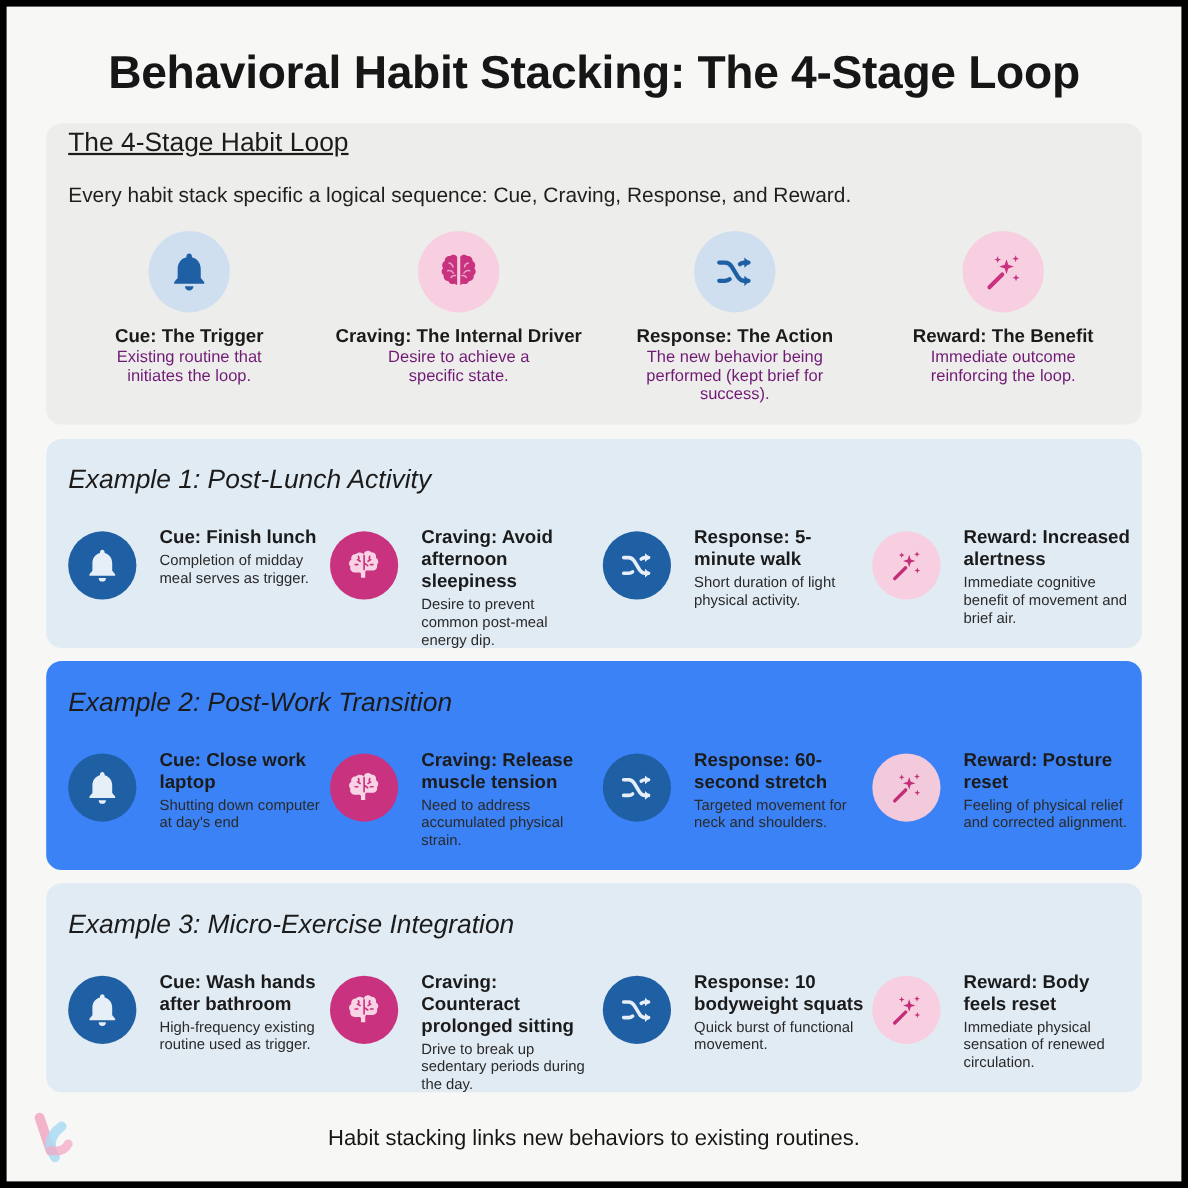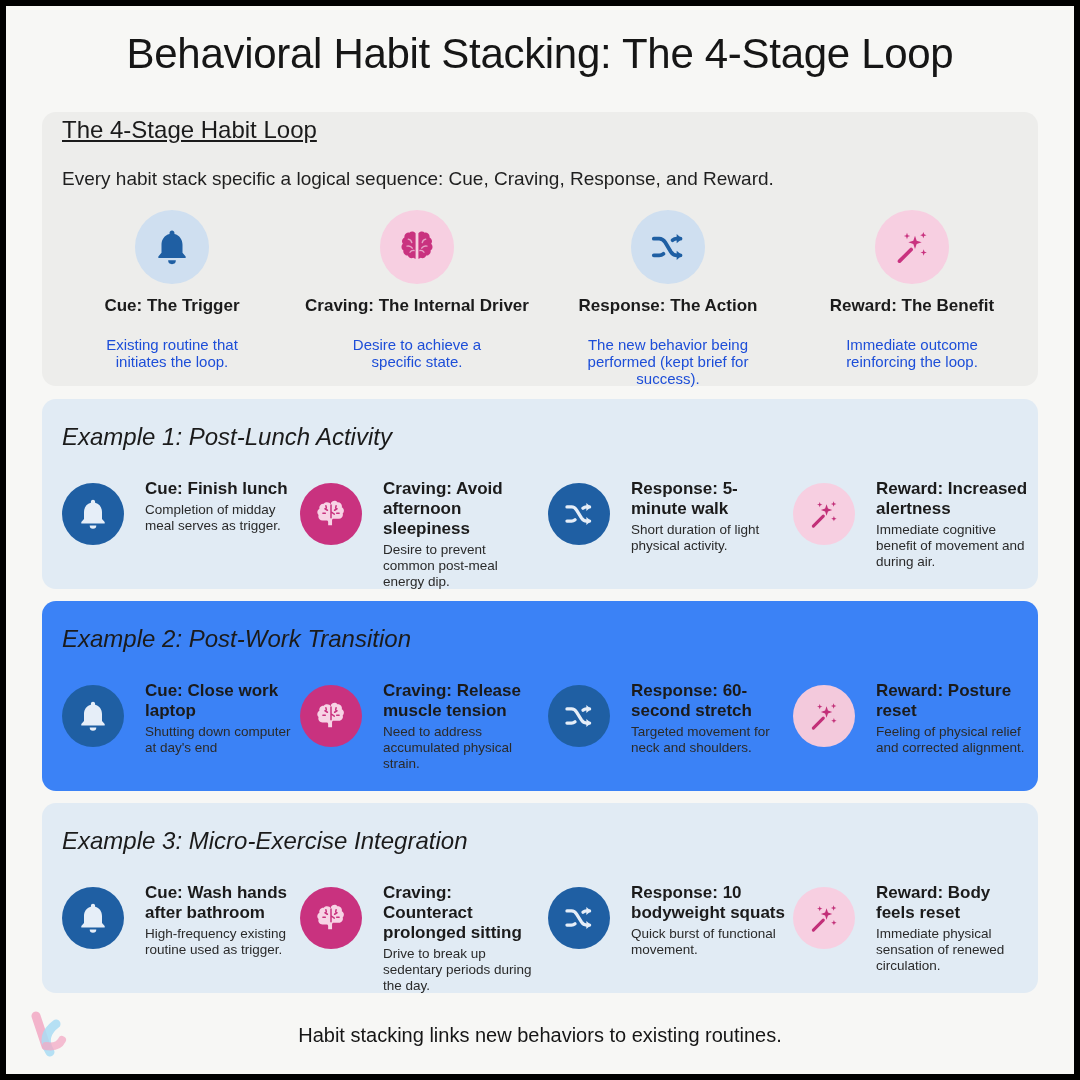--- a/index.html
+++ b/index.html
@@ -6,22 +6,22 @@
   body {
     width: 1080px; height: 1080px; background: #000;
     font-family: "Liberation Sans", sans-serif; color: #1b1b1b;
     position: relative; overflow: hidden;
   }
   .frame {
     position: absolute; left: 6px; top: 6px; width: 1068px; height: 1068px;
     background: #f7f7f5;
   }
   .title {
-    position: absolute; left: 0; right: 0; top: 24px; text-align: center;
-    font-size: 42px; font-weight: 400; letter-spacing: -0.3px; color: #161616;
+    position: absolute; left: 0; right: 0; top: 36px; text-align: center;
+    font-size: 42px; font-weight: 700; letter-spacing: -0.3px; color: #161616;
   }
   .panel {
     position: absolute; left: 36px; width: 996px; border-radius: 14px;
     box-sizing: border-box;
   }
   .panel-loop { top: 106px; height: 274px; background: #ededeb; }
   .panel-ex1 { top: 393px; height: 190px; background: #e1ebf4; }
   .panel-ex2 { top: 595px; height: 190px; background: #3b82f6; }
   .panel-ex3 { top: 797px; height: 190px; background: #e1ebf4; }
 
@@ -34,21 +34,21 @@
 
   
   .stage {
     position: absolute; top: 98px; width: 240px; text-align: center;
   }
   .stage .circle {
     width: 74px; height: 74px; border-radius: 50%; margin: 0 auto;
     display: flex; align-items: center; justify-content: center;
   }
   .stage .stage-title { margin-top: 12px; font-size: 17px; font-weight: 700; color: #1b1b1b; }
-  .stage .stage-desc { margin-top: 20px; font-size: 15px; line-height: 17px; color: #1d4ed8; padding: 0 30px; }
+  .stage .stage-desc { margin-top: 0; font-size: 15px; line-height: 17px; color: #701a75; padding: 0 30px; }
 
   .c-blue-light { background: #cfdff0; }
   .c-pink-light { background: #f7cfe1; }
   .c-blue-dark { background: #1f5fa3; }
   .c-pink-dark { background: #c9327f; }
 
   
   .item { position: absolute; top: 80px; width: 238px; height: 100px; }
   .item .circle {
     position: absolute; left: 0; top: 4px; width: 62px; height: 62px; border-radius: 50%;
@@ -182,21 +182,21 @@
       </div>
     </div>
     <div class="item" style="left:751px">
       <div class="circle c-pink-light">
           <svg width="34" height="34" style="color:#c22f78">
             <use href="#ic-wand"></use>
           </svg>
         </div>
       <div class="txt">
         <div class="item-title">Reward: Increased alertness</div>
-        <div class="item-desc">Immediate cognitive benefit of movement and during air.</div>
+        <div class="item-desc">Immediate cognitive benefit of movement and brief air.</div>
       </div>
     </div>
   </section>
 
   <section class="panel panel-ex2 ex">
     <div class="panel-title">Example 2: Post-Work Transition</div>
 
     <div class="item" style="left:20px">
       <div class="circle c-blue-dark">
           <svg width="36" height="36" style="color:#e6eef8">

